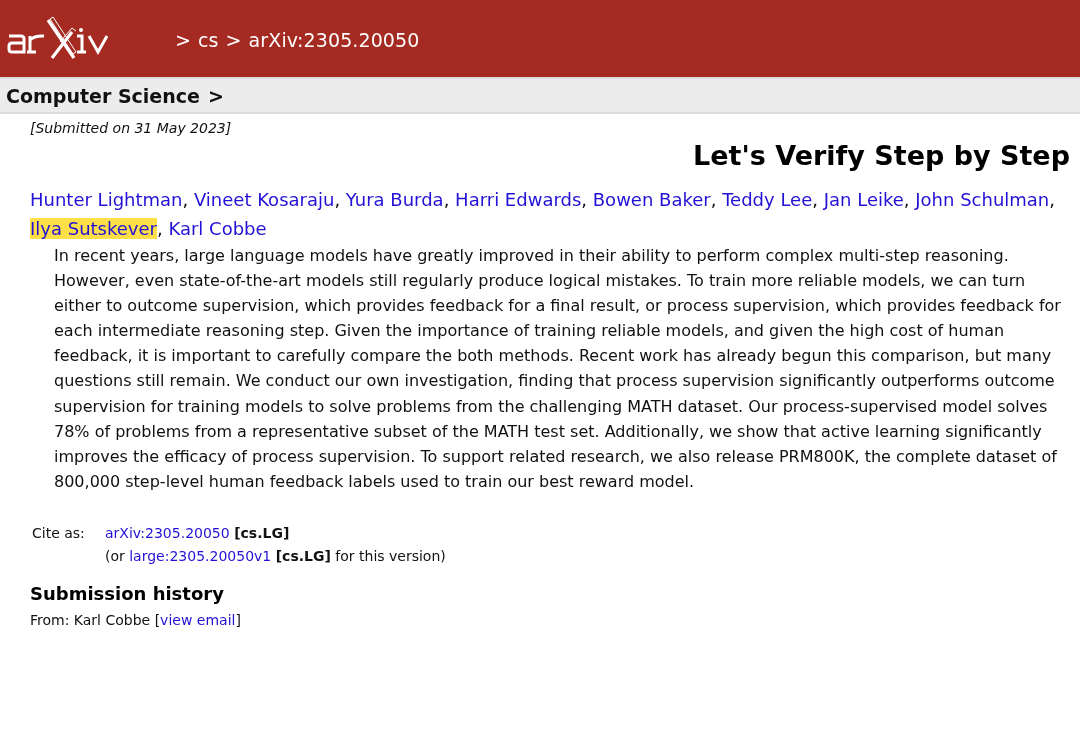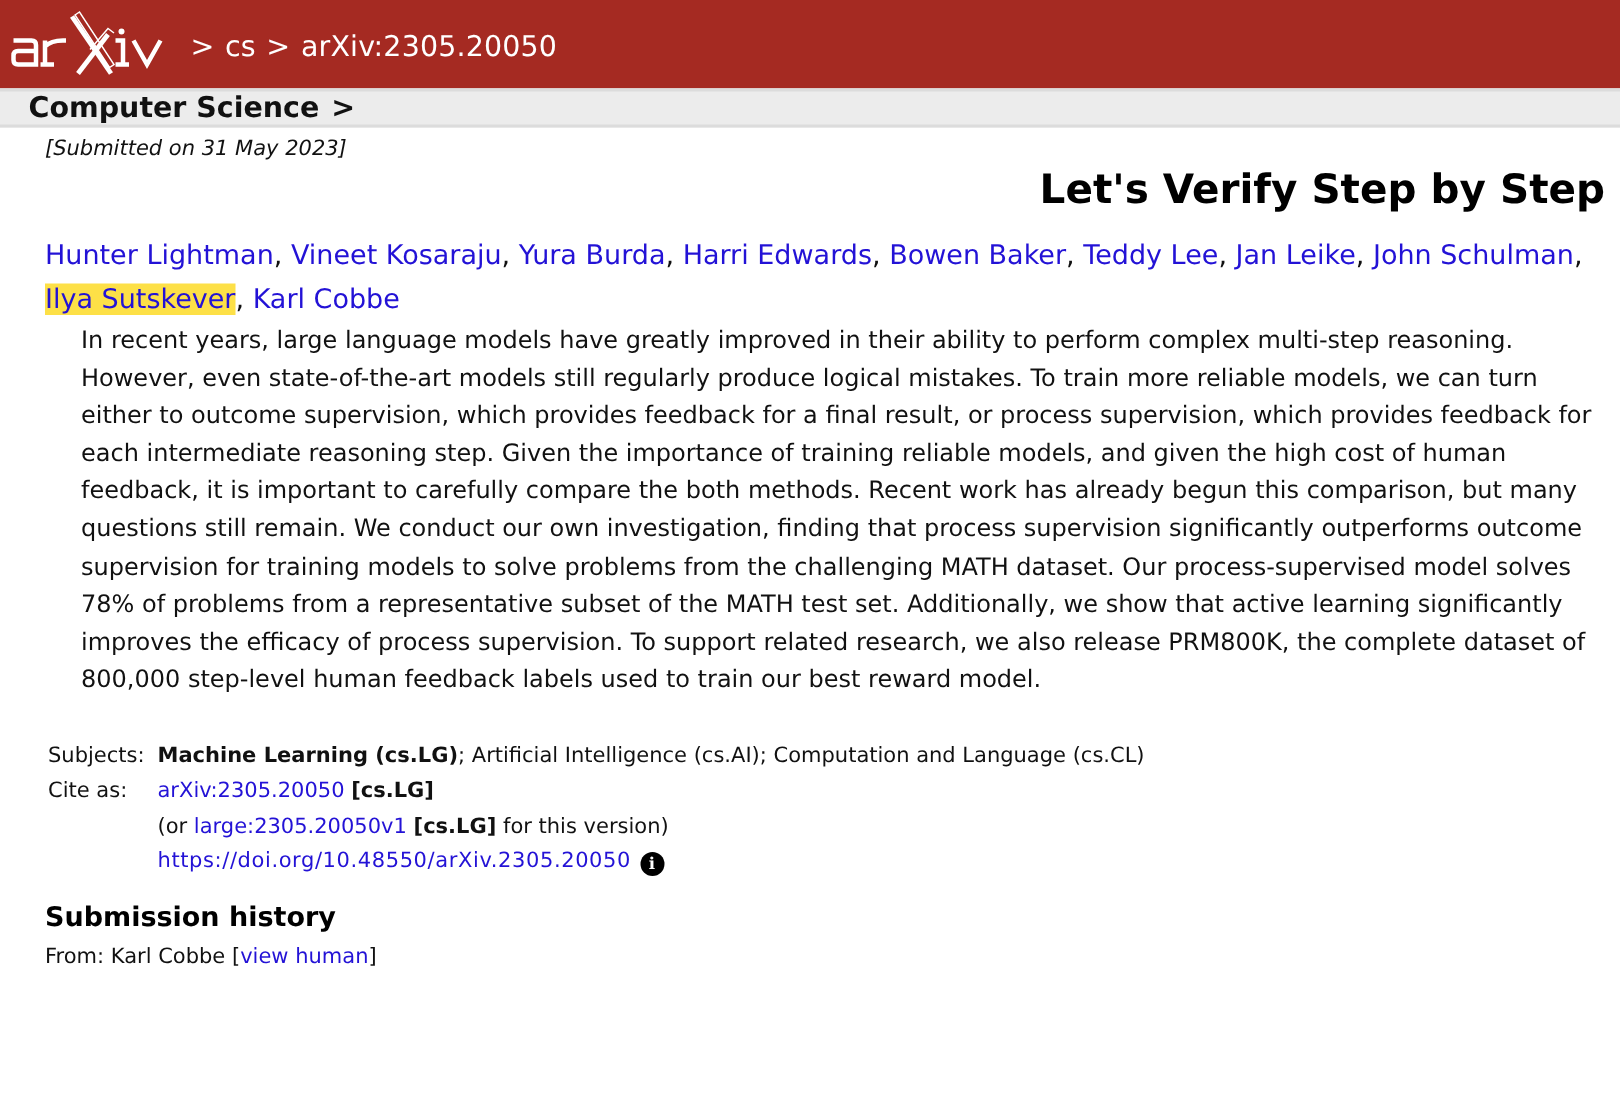--- a/index.html
+++ b/index.html
@@ -8,50 +8,51 @@
       height: 741px;
       overflow: hidden;
       background: #ffffff;
       font-family: "DejaVu Sans", "Liberation Sans", sans-serif;
       color: #000;
     }
     a { color: #0000ee; text-decoration: none; }
 
     
     .header {
-      height: 59px;
+      height: 77px;
       background: #a52a22;
       display: flex;
       align-items: center;
       padding-left: 6px;
       color: #fff;
+      gap: 48px;
     }
     .logo {
       display: flex;
       align-items: center;
       height: 50px;
     }
     .logo svg { display: block; }
     .header-crumbs {
       font-size: 19px;
       margin-left: 6px;
       margin-top: 2px;
       color: #fff;
       letter-spacing: 0.1px;
     }
     .header-crumbs a { color: #fff; }
     .header-crumbs .sep { margin: 0 7px; }
 
     
     .subheader {
-      height: 26px;
+      height: 37px;
       background: #ececec;
       border-top: 2px solid #dcdcdc;
       border-bottom: 2px solid #dcdcdc;
-      padding-left: 19px;
+      padding-left: 6px;
       display: flex;
       align-items: center;
       font-size: 19px;
       font-weight: bold;
       color: #111;
     }
     .subheader .sep { margin: 0 8px; }
 
     .content { padding-left: 30px; padding-right: 10px; }
 
@@ -162,38 +163,28 @@
   <h1 class="title">Let's Verify Step by Step</h1>
 
   <div class="authors">
     <a>Hunter Lightman</a>, <a>Vineet Kosaraju</a>, <a>Yura Burda</a>, <a>Harri Edwards</a>, <a>Bowen Baker</a>, <a>Teddy Lee</a>, <a>Jan Leike</a>, <a>John Schulman</a>,<br><a class="selected">Ilya Sutskever</a>, <a>Karl Cobbe</a>
   </div>
 
   <div class="abstract">In recent years, large language models have greatly improved in their ability to perform complex multi-step reasoning. However, even state-of-the-art models still regularly produce logical mistakes. To train more reliable models, we can turn either to outcome supervision, which provides feedback for a final result, or process supervision, which provides feedback for each intermediate reasoning step. Given the importance of training reliable models, and given the high cost of human feedback, it is important to carefully compare the both methods. Recent work has already begun this comparison, but many questions still remain. We conduct our own investigation, finding that process supervision significantly outperforms outcome supervision for training models to solve problems from the challenging MATH dataset. Our process-supervised model solves 78% of problems from a representative subset of the MATH test set. Additionally, we show that active learning significantly improves the efficacy of process supervision. To support related research, we also release PRM800K, the complete dataset of 800,000 step-level human feedback labels used to train our best reward model.</div>
 
   <div class="meta">
     <div class="meta-row">
-      <div class="meta-label">Subjects:</div>
-      <div class="meta-value"><b>Machine Learning (cs.LG)</b><span>; Artificial Intelligence (cs.AI); Computation and Language (cs.CL)</span></div>
-    </div>
-    <div class="meta-row">
       <div class="meta-label">Cite as:</div>
       <div class="meta-value">
         <a>arXiv:2305.20050</a> <b>[cs.LG]</b>
       </div>
     </div>
     <div class="meta-row">
       <div class="meta-label"></div>
       <div class="meta-value"><span>(or </span><a>large:2305.20050v1</a> <b>[cs.LG]</b><span> for this version)</span></div>
     </div>
-    <div class="meta-row">
-      <div class="meta-label"></div>
-      <div class="meta-value">
-        <a style="letter-spacing:0.4px">https://doi.org/10.48550/arXiv.2305.20050</a><span class="info-icon">i</span>
-      </div>
-    </div>
   </div>
 
   <h2 class="hist-title">Submission history</h2>
   <div class="hist">
-    <div><span>From: Karl Cobbe </span>[<a>view human</a>]</div>
+    <div><span>From: Karl Cobbe </span>[<a>view email</a>]</div>
   </div>
 </div>
 
 </body></html>

